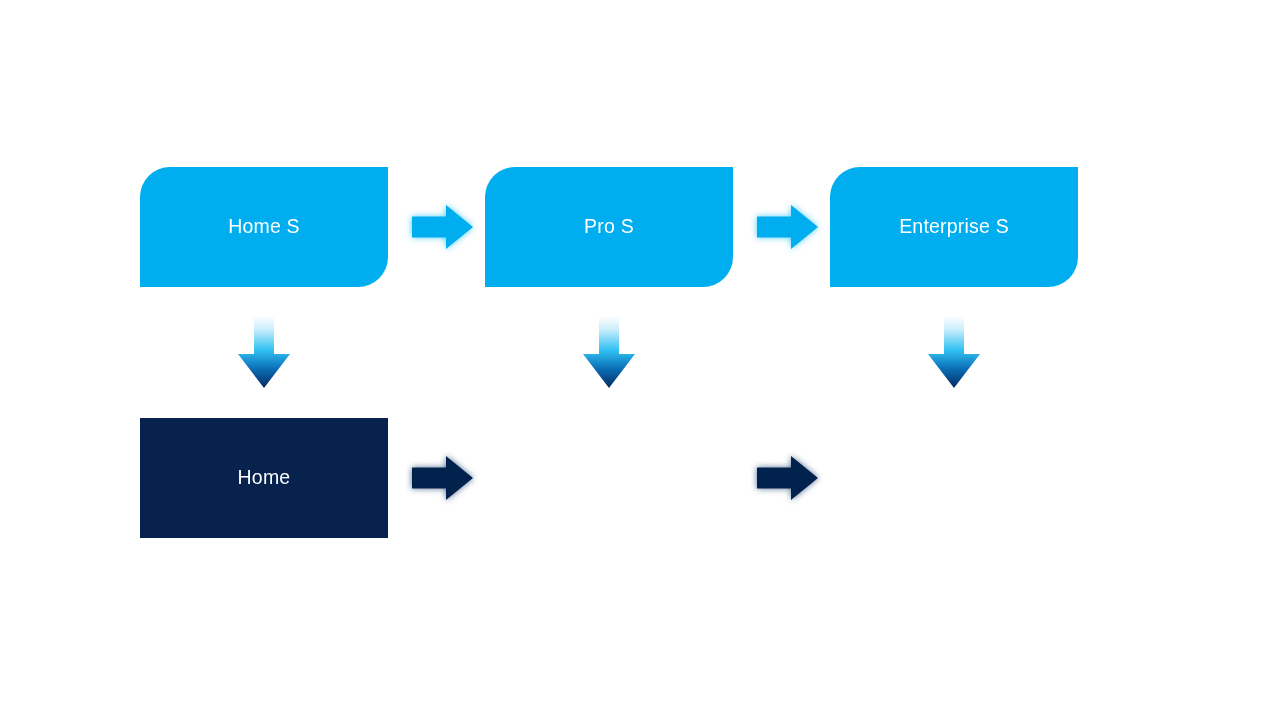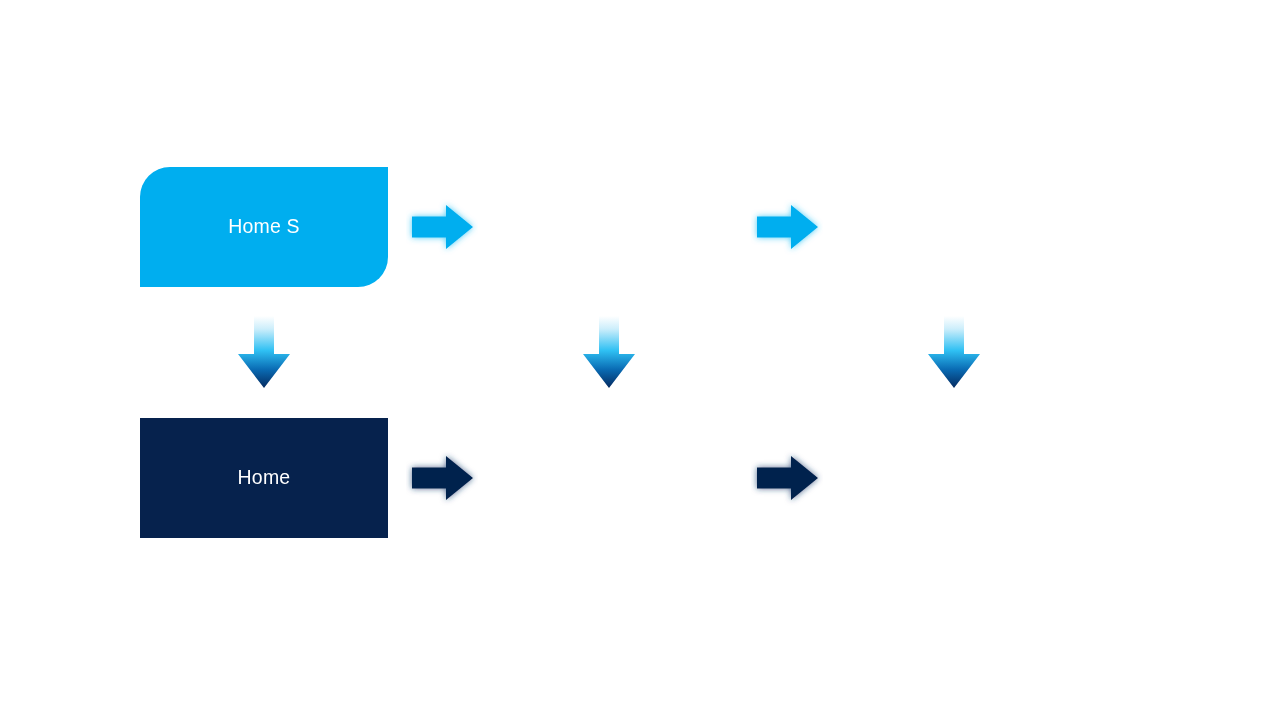--- a/index.html
+++ b/index.html
@@ -96,21 +96,27 @@
 </style>
 </head>
 <body>
 
 <div id="canvas">
 
   <div class="node top row-top col-1">
     <span class="node-label">Home S</span>
   </div>
 
-
+  <div class="node top row-top col-2">
+    <span class="node-label">Pro S</span>
+  </div>
+
+  <div class="node top row-top col-3">
+    <span class="node-label">Enterprise S</span>
+  </div>
 
   <div class="h-arrow top-arrow gap-1">
     <svg viewBox="0 0 72 56" xmlns="http://www.w3.org/2000/svg">
       <defs>
         <filter id="glowCyan1" x="-55%" y="-55%" width="210%" height="210%">
           <feDropShadow dx="0" dy="0" stdDeviation="3.2" flood-color="#2FC4F5" flood-opacity="0.85"></feDropShadow>
         </filter>
       </defs>
       <path d="M 6,17.5 L 40,17.5 L 40,6 L 67,28 L 40,50 L 40,38.5 L 6,38.5 Z" fill="#00AEEF" filter="url(#glowCyan1)"></path>
     </svg>

